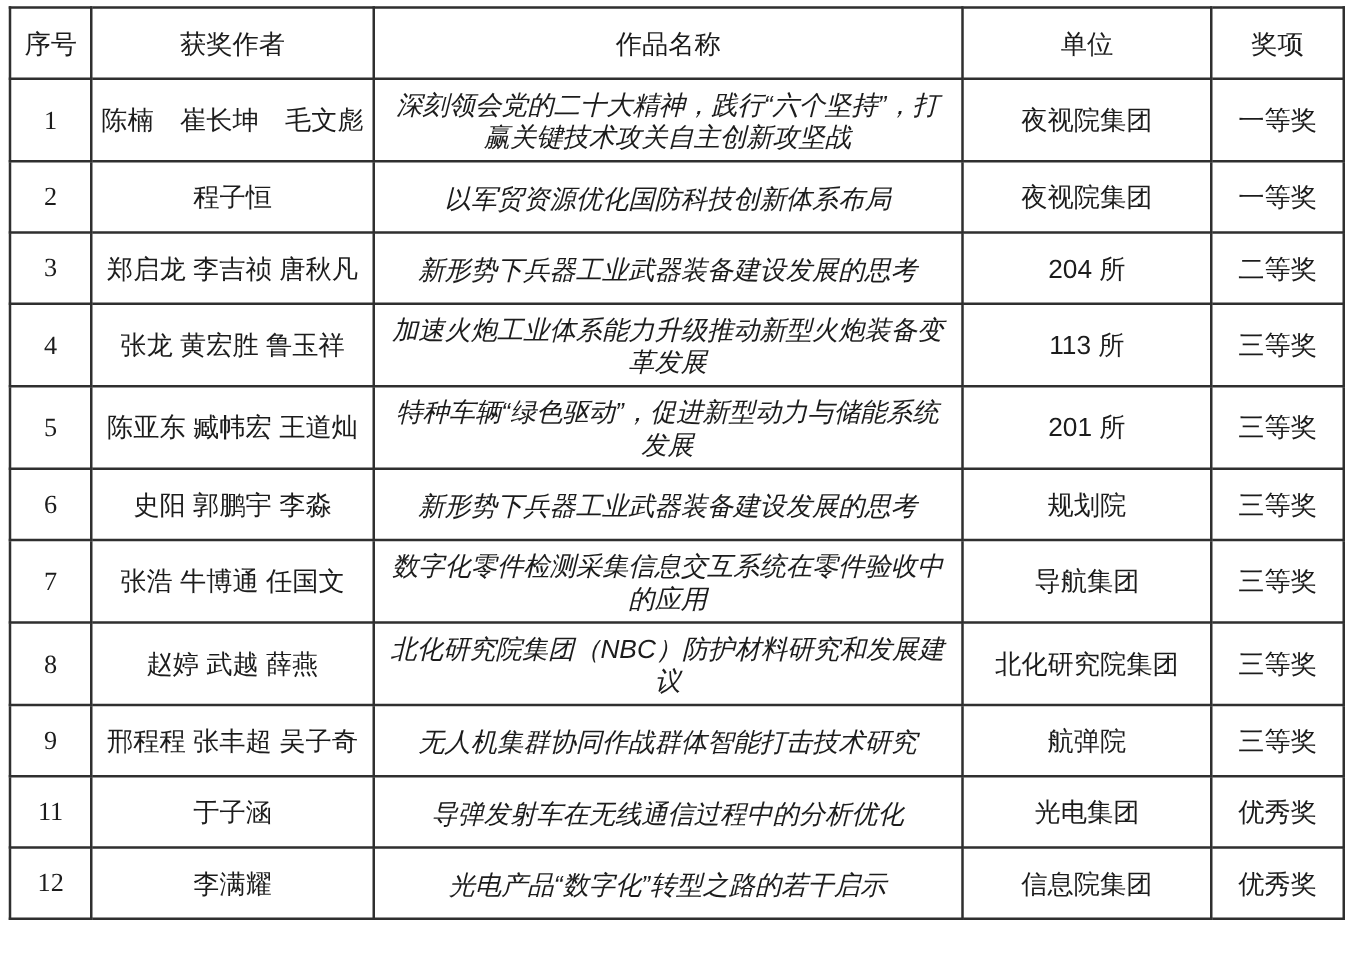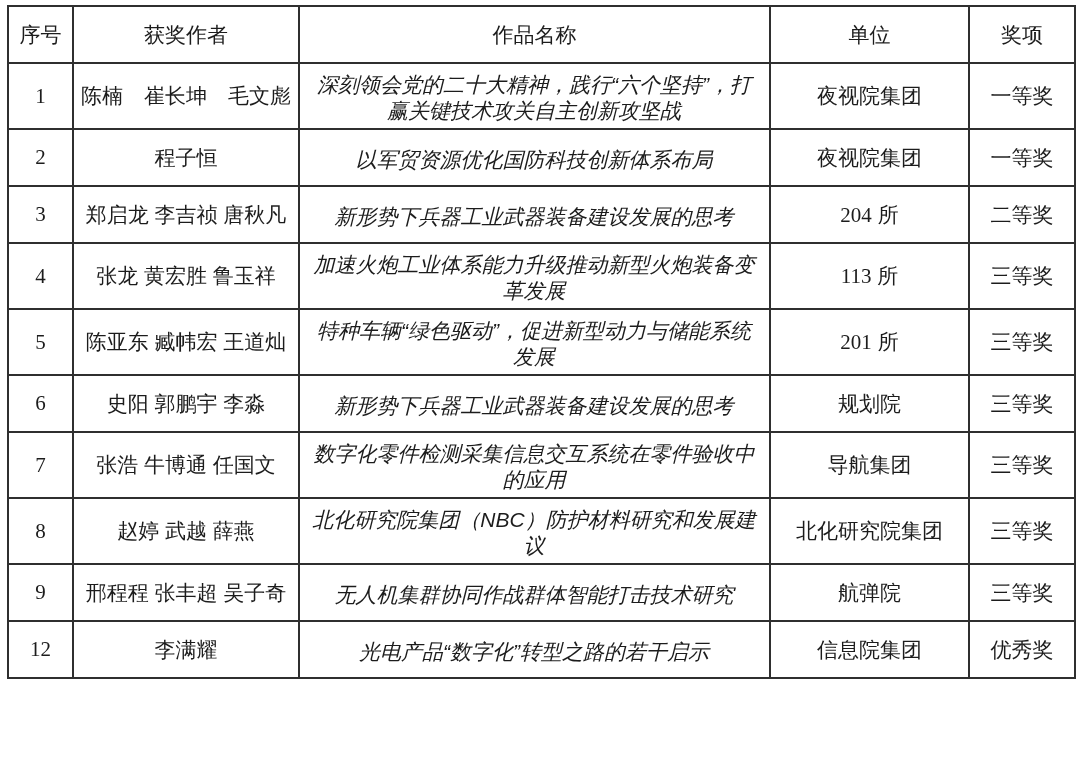--- a/index.html
+++ b/index.html
@@ -37,21 +37,21 @@
     text-align: center;
     padding: 8px 8px 4px 7px;
     line-height: 1.24;
     font-style: italic;
   }
   .awards-table td.cell-no {
     font-family: "Liberation Serif", "DejaVu Serif", serif;
     font-size: 21px;
   }
   .num-latin {
-    font-family: Liberation Serif, serif;
+    font-family: Liberation Sans, sans-serif;
   }
 </style>
 </head>
 <body>
 
 <div class="page">
   <table class="awards-table">
     <colgroup>
       <col style="width:65px">
       <col style="width:226px">
@@ -126,20 +126,27 @@
           <td class="cell-award">三等奖</td>
         </tr>
         <tr>
           <td class="cell-no">9</td>
           <td class="cell-authors">邢程程 张丰超 吴子奇</td>
           <td class="cell-title">无人机集群协同作战群体智能打击技术研究</td>
           <td class="cell-unit">航弹院</td>
           <td class="cell-award">三等奖</td>
         </tr>
         <tr>
+          <td class="cell-no">11</td>
+          <td class="cell-authors">于子涵</td>
+          <td class="cell-title">导弹发射车在无线通信过程中的分析优化</td>
+          <td class="cell-unit">光电集团</td>
+          <td class="cell-award">优秀奖</td>
+        </tr>
+        <tr>
           <td class="cell-no">12</td>
           <td class="cell-authors">李满耀</td>
           <td class="cell-title">光电产品“数字化”转型之路的若干启示</td>
           <td class="cell-unit">信息院集团</td>
           <td class="cell-award">优秀奖</td>
         </tr>
       </tbody>
   </table>
 </div>
 

